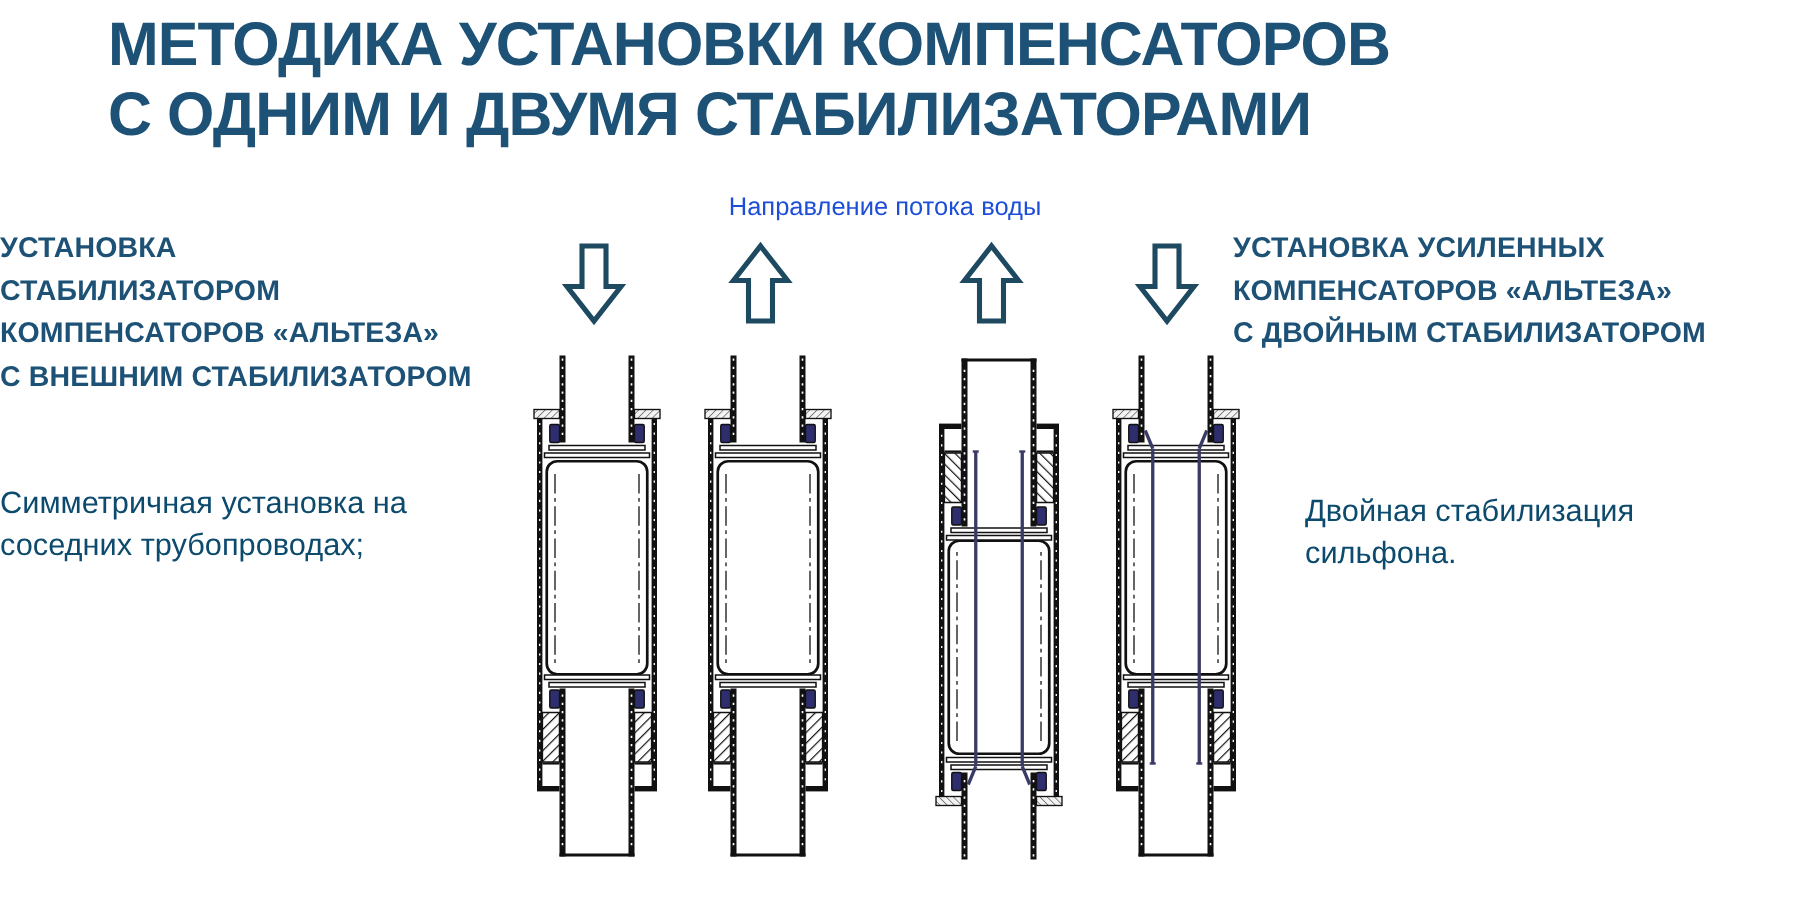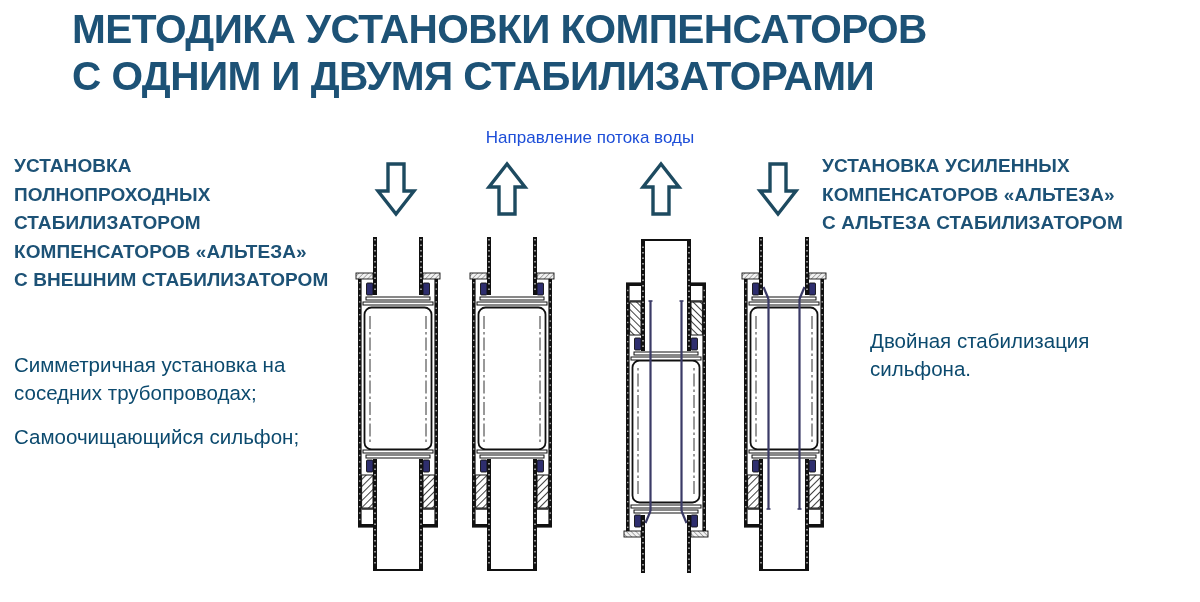--- a/index.html
+++ b/index.html
@@ -22,21 +22,21 @@
   .flow-label {
     position: absolute; left: 360px; top: 128px; width: 460px;
     text-align: center;
     font-size: 17px; color: #1d4ed8;
   }
   .diagram-svg {
     position: absolute; left: 0; top: 0; width: 1200px; height: 602px;
     pointer-events: none;
   }
   .side-panel { position: absolute; top: 152px; }
-  .side-panel.left  { left: 14px;  width: 330px; }
+  .side-panel.left  { left: 0;  width: 330px; }
   .side-panel.right { left: 822px; width: 335px; }
   .panel-heading div {
     font-size: 19px; line-height: 28.5px;
     font-weight: bold; color: #1d5276; letter-spacing: 0.1px;
     white-space: nowrap;
   }
   .panel-body { margin-top: 56px; }
   .side-panel.right .panel-body { margin-top: 89px; margin-left: 48px; }
   .panel-body p {
     font-size: 20.5px; line-height: 28px;
@@ -151,33 +151,31 @@
     <use href="#compB" transform="translate(624,573) scale(1,-1)"></use>
   </g>
   <g>
     <use href="#compB" transform="translate(742,237)"></use>
   </g>
 </svg>
 
 <div class="side-panel left">
   <div class="panel-heading">
     <div>УСТАНОВКА</div>
-    <div>ПОЛНОПРОХОДНЫХ</div>
     <div>СТАБИЛИЗАТОРОМ</div>
     <div>КОМПЕНСАТОРОВ «АЛЬТЕЗА»</div>
     <div>С ВНЕШНИМ СТАБИЛИЗАТОРОМ</div>
   </div>
   <div class="panel-body">
     <p>Симметричная установка на соседних трубопроводах;</p>
-    <p>Самоочищающийся сильфон;</p>
   </div>
 </div>
 
 <div class="side-panel right">
   <div class="panel-heading">
     <div>УСТАНОВКА УСИЛЕННЫХ</div>
     <div>КОМПЕНСАТОРОВ «АЛЬТЕЗА»</div>
-    <div>С АЛЬТЕЗА СТАБИЛИЗАТОРОМ</div>
+    <div>С ДВОЙНЫМ СТАБИЛИЗАТОРОМ</div>
   </div>
   <div class="panel-body">
     <p>Двойная стабилизация сильфона.</p>
   </div>
 </div>
 
 </body></html>

